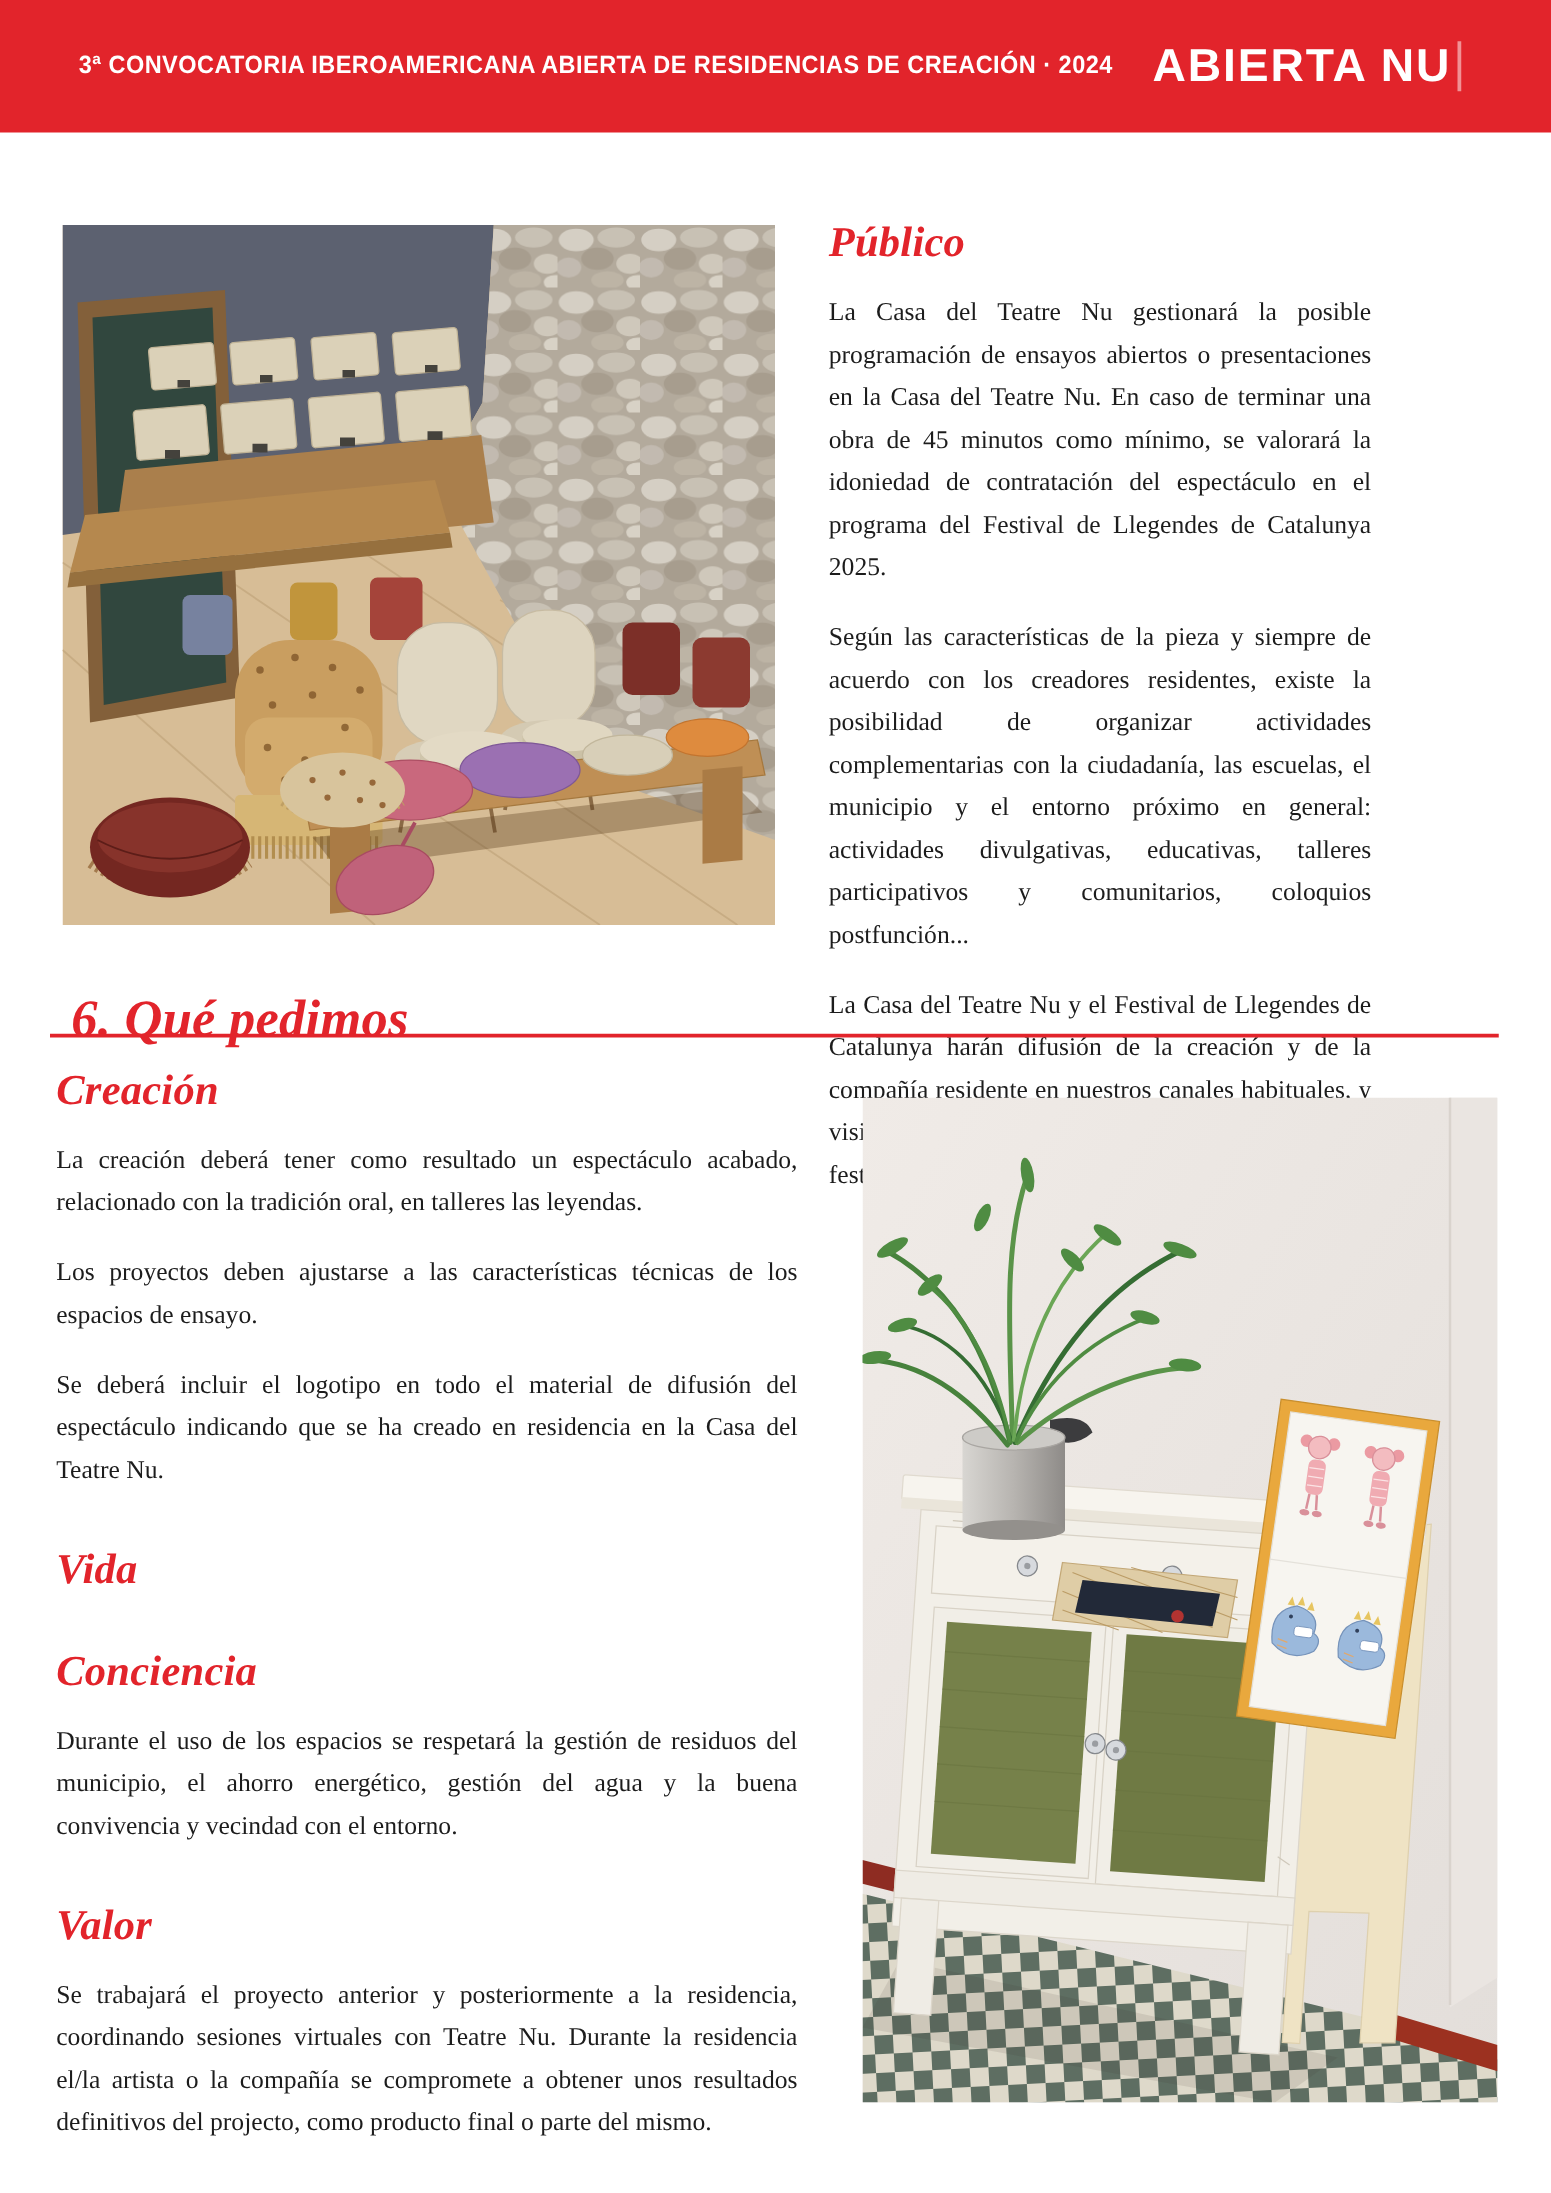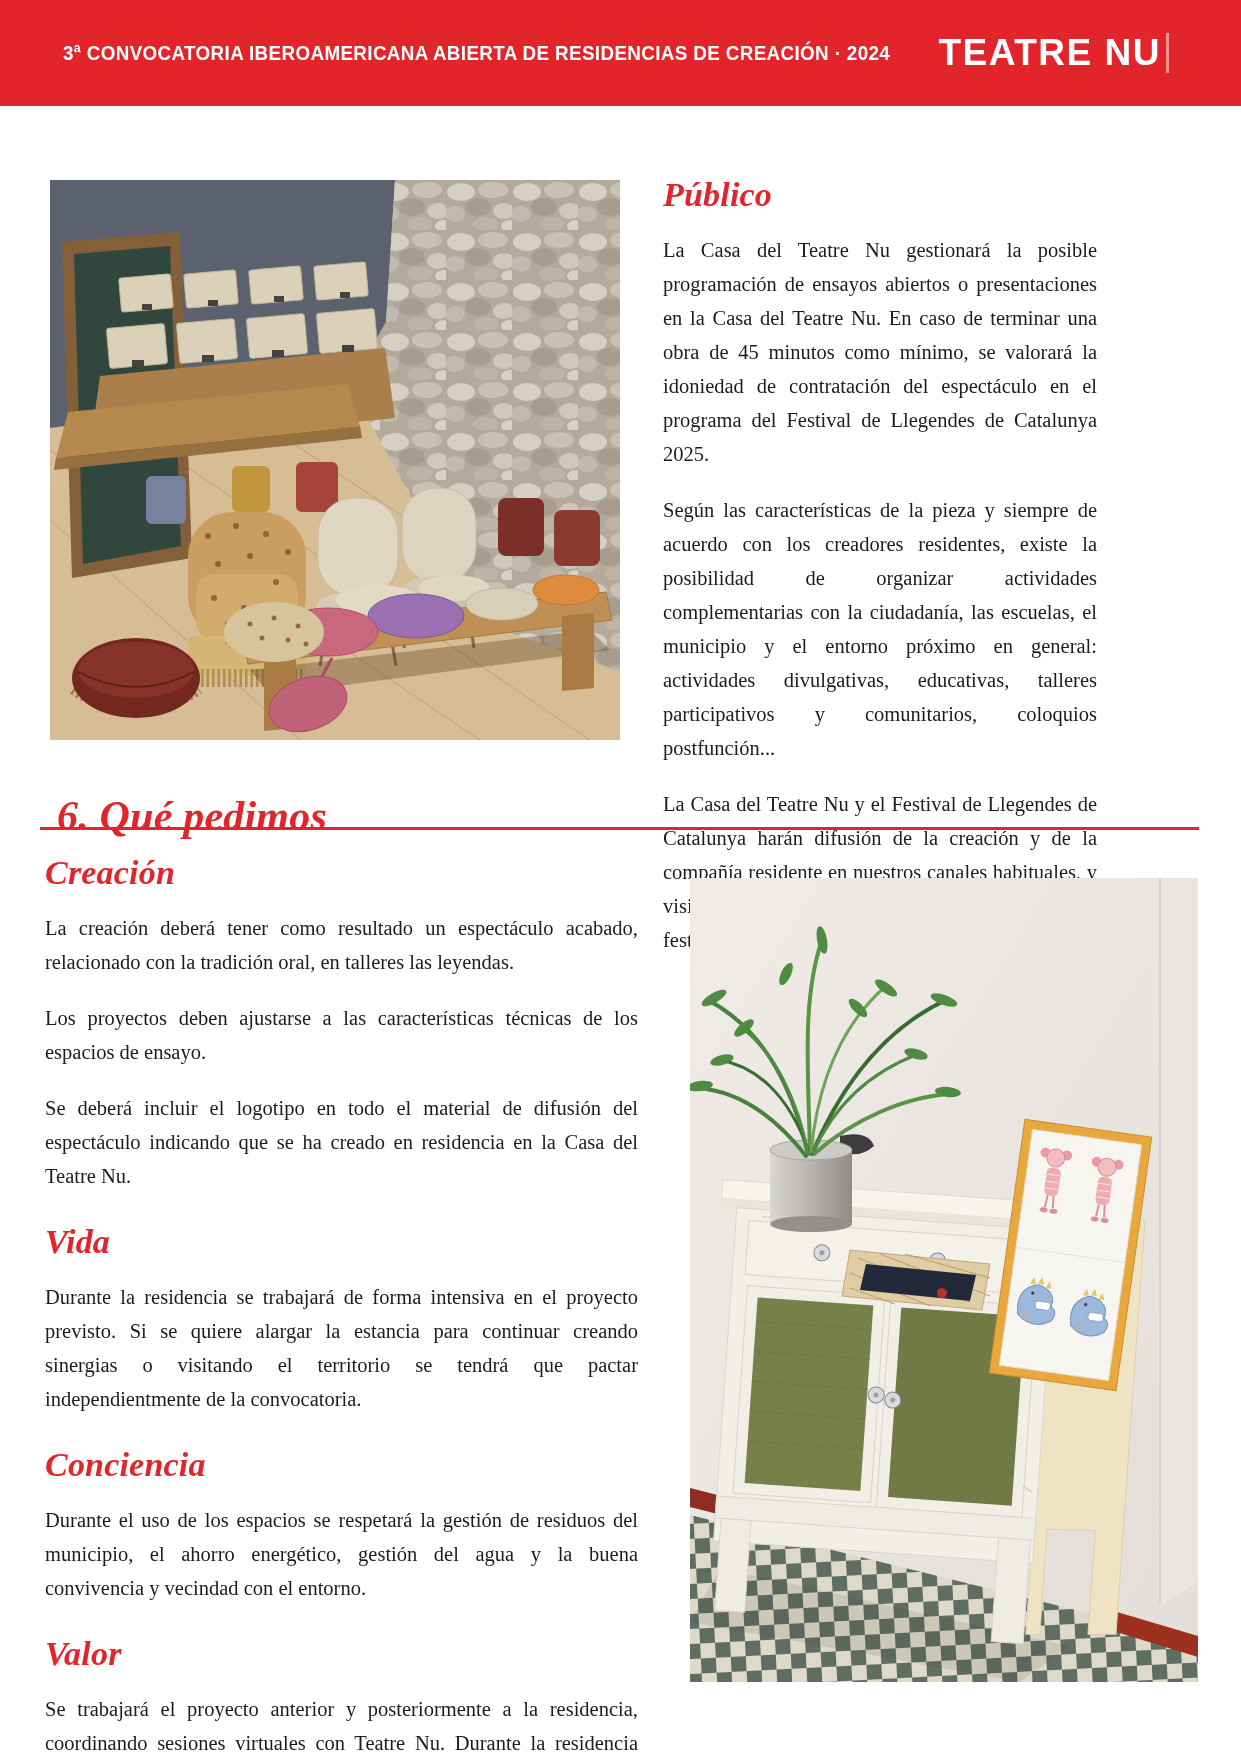--- a/index.html
+++ b/index.html
@@ -29,38 +29,38 @@
   h2.section{
     position:absolute;left:45px;top:780px;margin:12px;
     font-size:42px;font-style:italic;font-weight:700;color:var(--red);letter-spacing:.2px;
   }
   .rule{position:absolute;left:40px;top:827px;width:1159px;height:3px;background:var(--red);}
   
   .col{position:absolute;}
   .col-right{left:663px;top:176px;width:434px;}
   .col-left{left:45px;top:854px;width:593px;}
   h3{margin:0 0 19px;font-size:34px;font-style:italic;font-weight:700;color:var(--red);letter-spacing:.2px;font-family:Liberation Serif, serif;}
-  h3.mt{margin-top:30px;}
+  h3.mt{margin-top:44px;}
   p{
     margin:0 0 22px;font-size:20.5px;line-height:34px;text-align:justify;
     color:var(--ink);hyphens:auto;-webkit-hyphens:auto;
   }
   .photo{position:absolute;display:block;}
   #photo1{left:50px;top:180px;}
   #photo2{left:690px;top:878px;}
 </style>
 </head>
 <body>
 
 <div class="page">
 
   <header class="red-bar">
     <span class="bar-title">3ª CONVOCATORIA IBEROAMERICANA ABIERTA DE RESIDENCIAS DE CREACIÓN · 2024</span>
     <span class="logo">
-      <span>TEATRE NU</span>
+      <span>ABIERTA NU</span>
       <span class="logo-cursor"></span>
     </span>
   </header>
 
   <svg id="photo1" class="photo" width="570" height="560" viewBox="0 0 570 560" aria-hidden="true">
     <defs>
       <pattern id="stones" width="66" height="50" patternUnits="userSpaceOnUse">
         <rect width="66" height="50" fill="#b3aa9c"></rect>
         <ellipse cx="15" cy="12" rx="14" ry="9" fill="#d5cfc4"></ellipse>
         <ellipse cx="47" cy="10" rx="15" ry="8" fill="#c8c1b4"></ellipse>
@@ -208,21 +208,20 @@
   <h2 class="section">6. Qué pedimos</h2>
   <div class="rule"></div>
 
   <section class="col col-left">
     <h3>Creación</h3>
     <p>La creación deberá tener como resultado un espectáculo acabado, relacionado con la tradición oral, en talleres las leyendas.</p>
     <p>Los proyectos deben ajustarse a las características técnicas de los espacios de ensayo.</p>
     <p>Se deberá incluir el logotipo en todo el material de difusión del espectáculo indicando que se ha creado en residencia en la Casa del Teatre Nu.</p>
 
     <h3 class="mt">Vida</h3>
-    <p>Durante la residencia se trabajará de forma intensiva en el proyecto previsto. Si se quiere alargar la estancia para continuar creando sinergias o visitando el territorio se tendrá que pactar independientmente de la convocatoria.</p>
 
     <h3 class="mt">Conciencia</h3>
     <p>Durante el uso de los espacios se respetará la gestión de residuos del municipio, el ahorro energético, gestión del agua y la buena convivencia y vecindad con el entorno.</p>
 
     <h3 class="mt">Valor</h3>
     <p>Se trabajará el proyecto anterior y posteriormente a la residencia, coordinando sesiones virtuales con Teatre Nu. Durante la residencia el/la artista o la compañía se compromete a obtener unos resultados definitivos del projecto, como producto final o parte del mismo.</p>
   </section>
 
   <svg id="photo2" class="photo" width="508" height="804" viewBox="0 0 508 804" aria-hidden="true">
     <defs>

